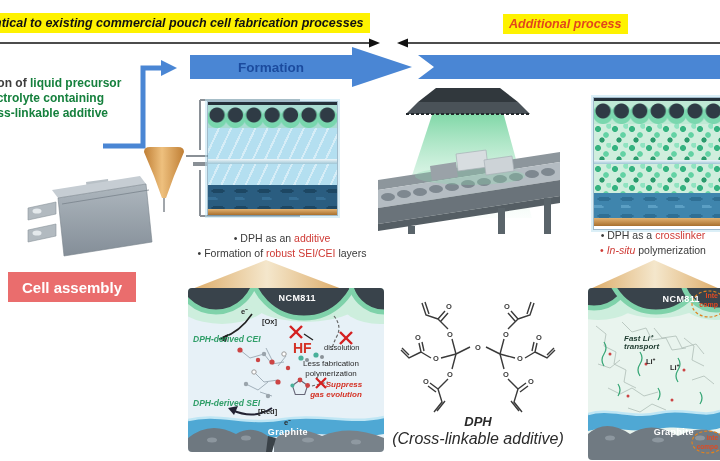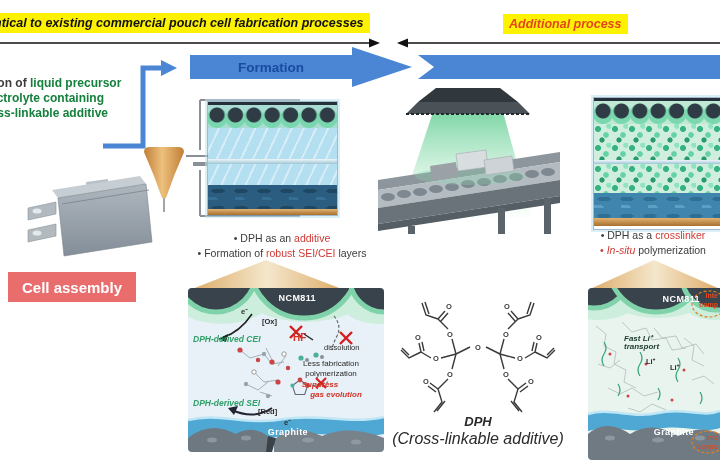--- a/index.html
+++ b/index.html
@@ -266,25 +266,25 @@
         <ellipse cx="24" cy="152" rx="5" ry="2.5"></ellipse>
           <ellipse cx="58" cy="150" rx="5" ry="2.5"></ellipse>
         <ellipse cx="120" cy="152" rx="6" ry="2.5"></ellipse>
           <ellipse cx="168" cy="154" rx="5" ry="2.5"></ellipse>
       </g>
     </svg>
     <div class="plabel white-lab" style="left:56px;top:5px;width:72px;"><span>NCM811</span></div>
     <div class="plabel tiny" style="left:53px;top:18px;font-weight:bold;"><span>e⁻</span></div>
     <div class="plabel tiny" style="left:61px;top:29px;font-weight:bold;padding-left:13px;"><span>[Ox]</span></div>
     <div class="plabel green-lab" style="left:5px;top:46px;"><span>DPH-derived CEI</span></div>
-    <div class="plabel tiny redlab" style="left:105px;top:44px;font-size:10px;text-align:right;"><span>HF</span></div>
+    <div class="plabel tiny redlab" style="left:105px;top:52px;font-size:14px;text-align:right;"><span>HF</span></div>
     <div class="plabel tiny" style="left:136px;top:55px;"><span>dissolution</span></div>
     <div class="plabel tiny" style="left:100px;top:71px;width:86px;text-align:center;font-size:8px;"><span>Less fabrication</span></div>
     <div class="plabel tiny" style="left:100px;top:81px;width:86px;text-align:center;font-size:8px;"><span>polymerization</span></div>
-    <div class="plabel redlab" style="left:92px;top:92px;width:80px;text-align:center;font-size:8px;font-style:italic;"><span>Suppress</span></div>
+    <div class="plabel redlab" style="left:116px;top:92px;width:80px;text-align:center;font-size:8px;font-style:italic;"><span>Suppress</span></div>
     <div class="plabel redlab" style="left:108px;top:102px;width:80px;text-align:center;font-size:8px;font-style:italic;"><span>gas evolution</span></div>
     <div class="plabel green-lab" style="left:5px;top:110px;"><span>DPH-derived SEI</span></div>
     <div class="plabel tiny" style="left:70px;top:119px;font-weight:bold;"><span>[Red]</span></div>
     <div class="plabel tiny" style="left:96px;top:129px;font-weight:bold;"><span>e⁻</span></div>
     <div class="plabel white-lab" style="left:48px;top:139px;width:72px;"><span>Graphite</span></div>
   </div>
 
   <svg class="abs" style="left:398px;top:292px;" width="160" height="126">
     <g stroke="#3a3a3a" stroke-width="1.4" fill="none">
       <path d="M58,62 L72,55 M88,55 L102,62"></path>

